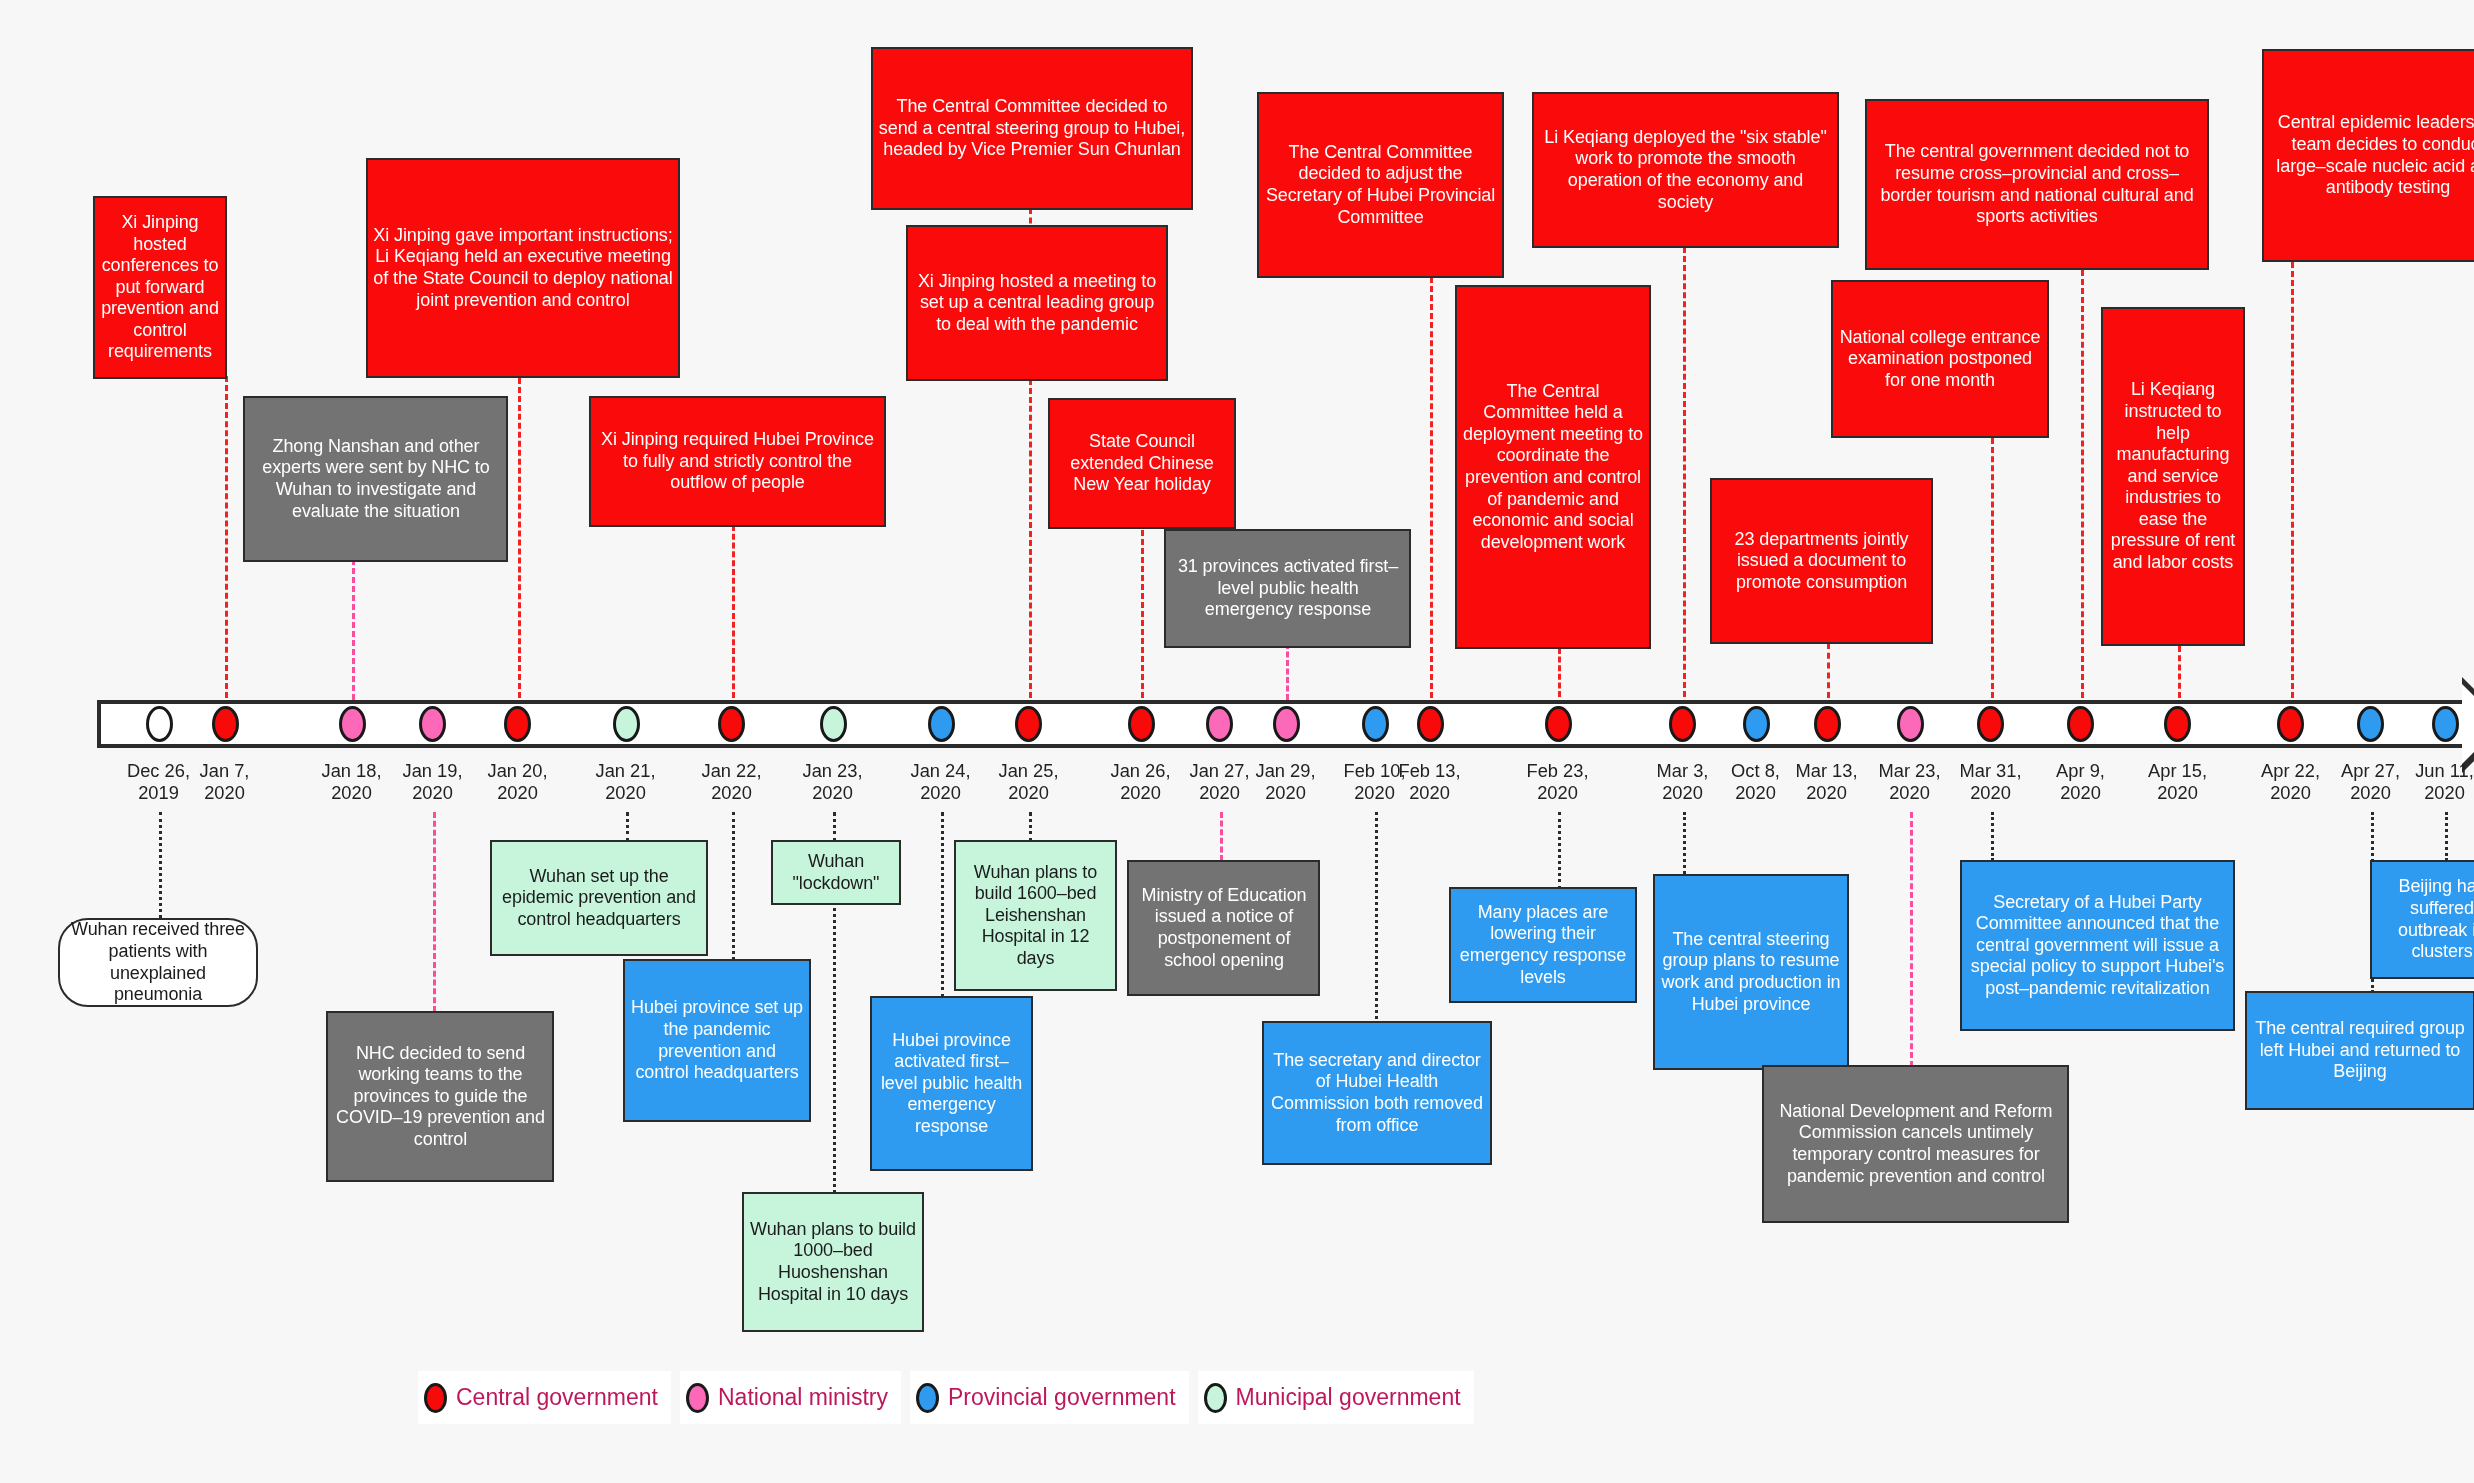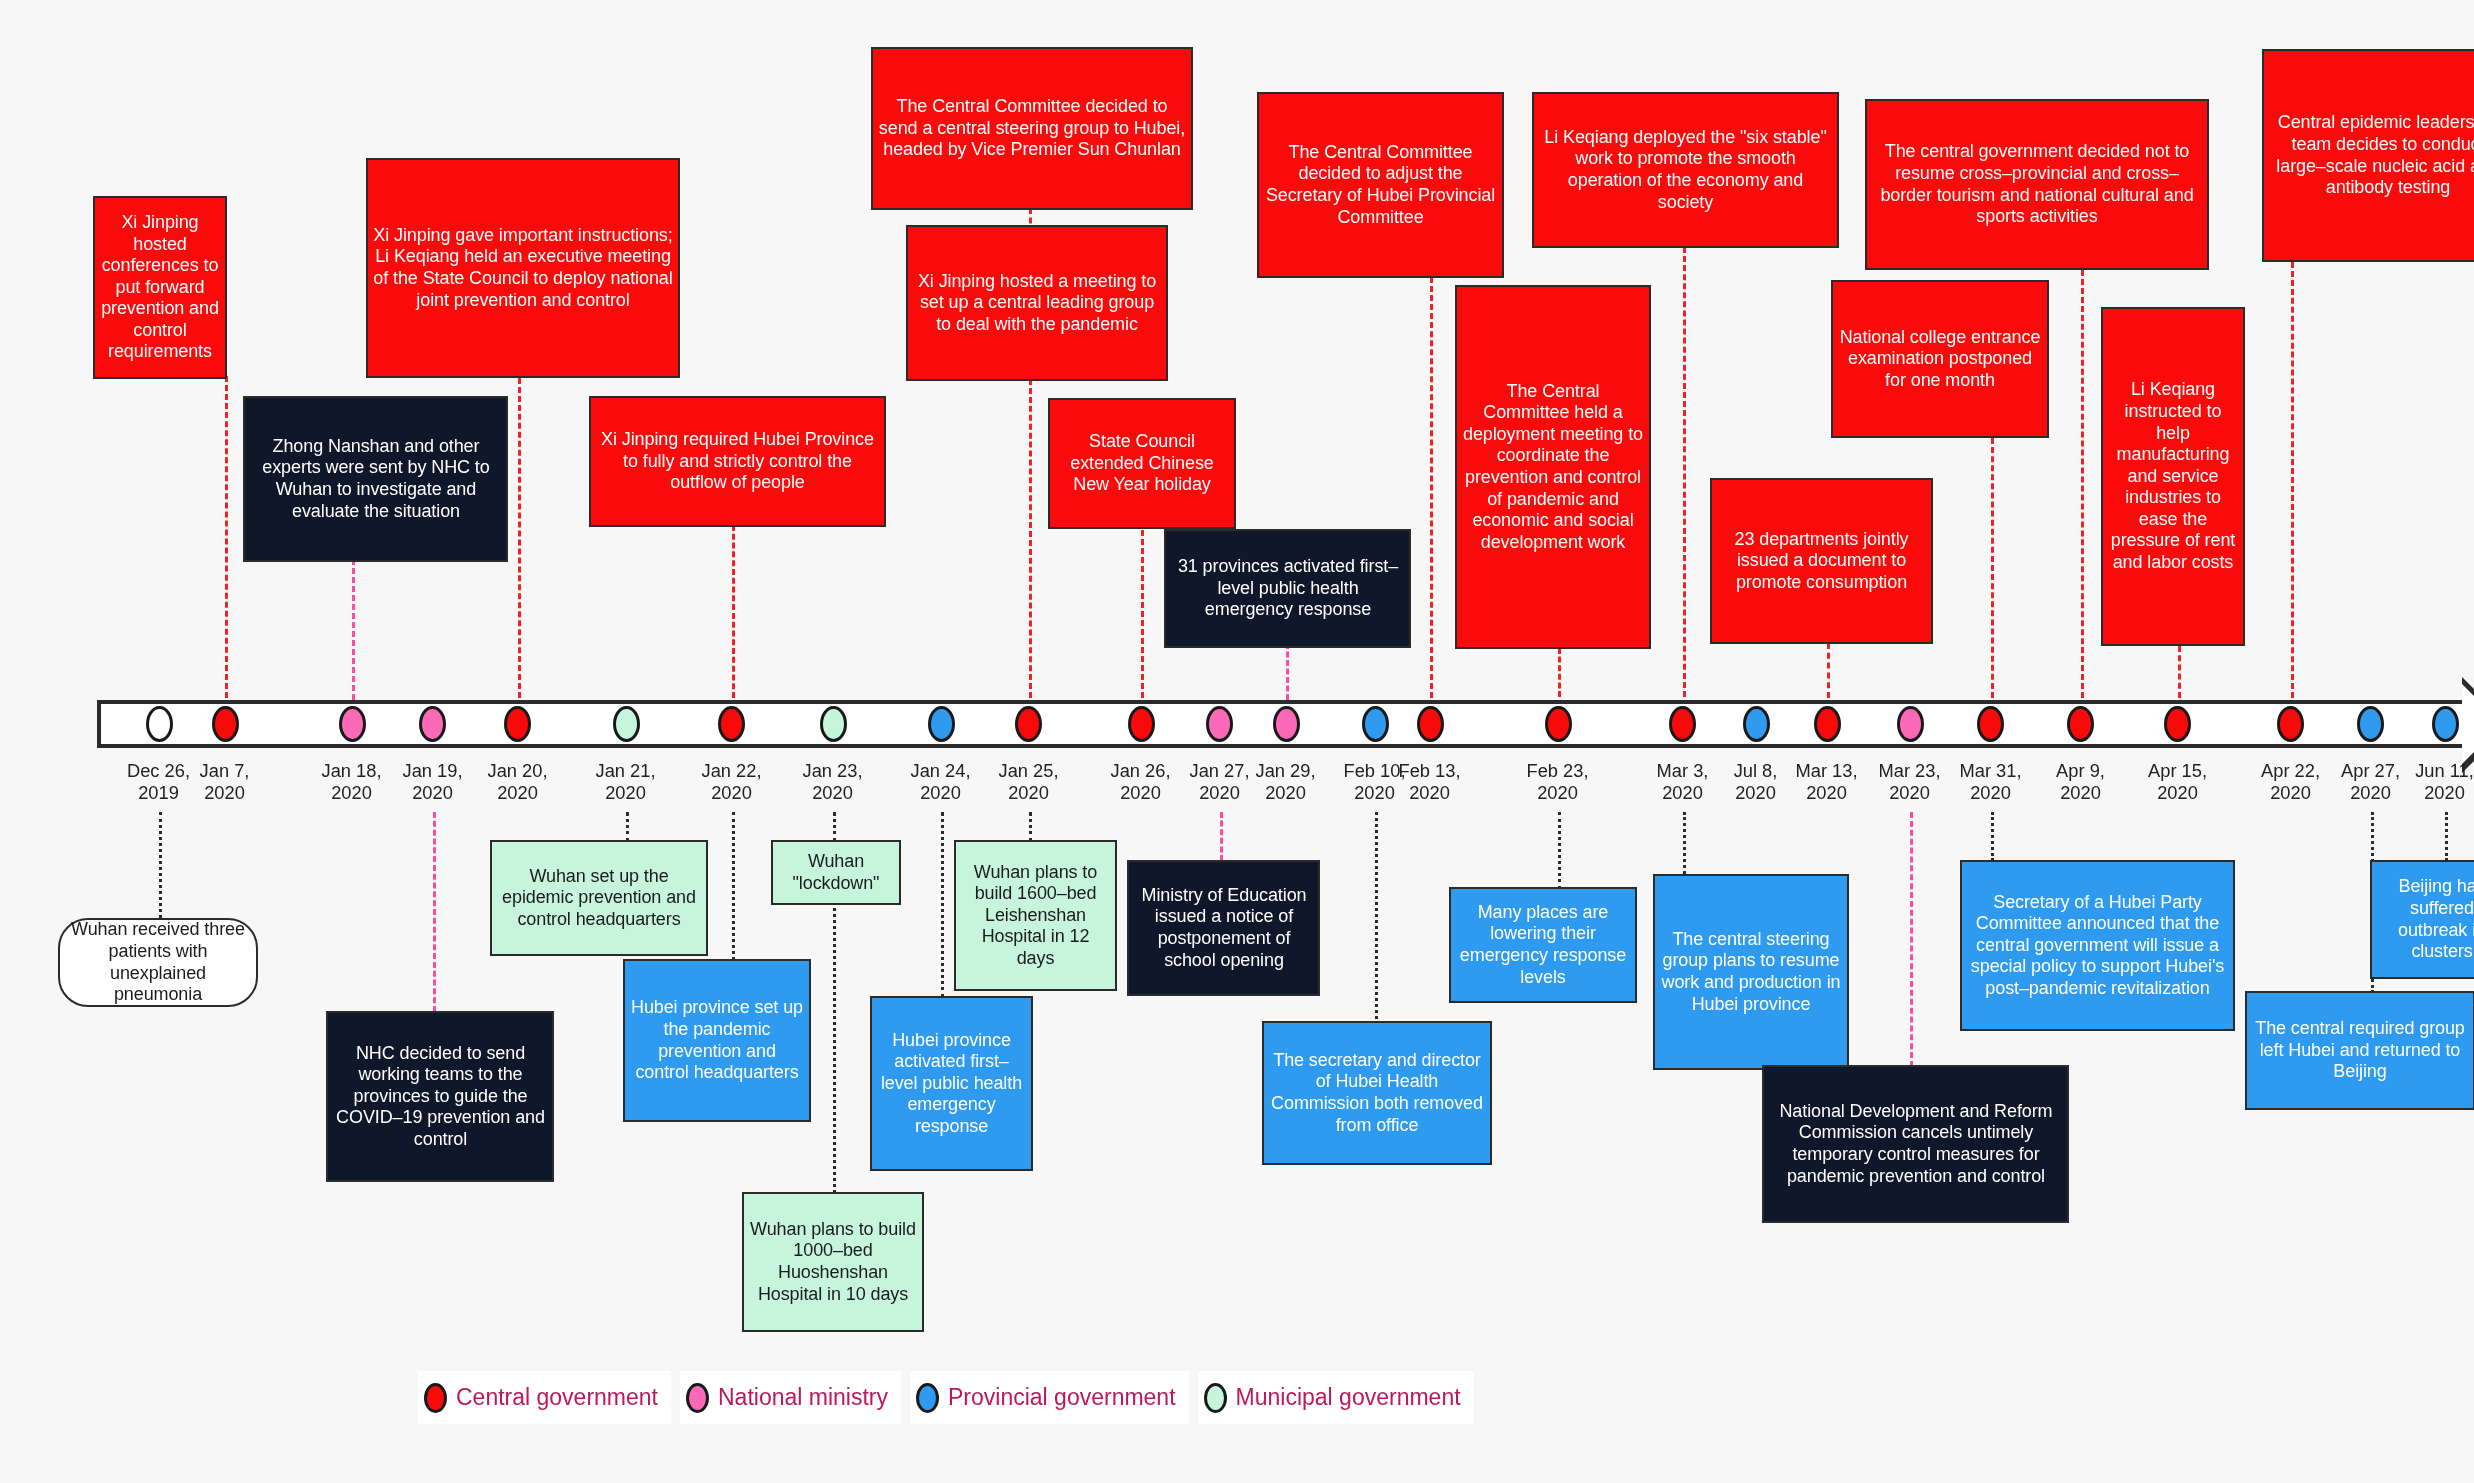--- a/index.html
+++ b/index.html
@@ -18,21 +18,21 @@
     border:2.5px solid #2b2b2b;
     text-align:center;
     line-height:1.20;
     padding:5px 5px;
     display:flex;align-items:center;justify-content:center;
     font-size:18px;
     letter-spacing:-0.1px;
   }
   .box span{display:block;width:100%;}
   .red   {background:#fa0a0a;color:#ffffff;}
-  .pink  {background:#0f172a;color:#ffffff;padding-left:6px;}
+  .pink  {background:#737373;color:#ffffff;padding-left:6px;}
   .blue  {background:#2e9bf0;color:#ffffff;}
   .green {background:#c6f5dc;color:#1c1c1c;}
   .white {background:#ffffff;color:#1c1c1c;border-radius:30px;}
 
   
   .conn{position:absolute;width:0;border-left-width:3px;}
   .c-red  {border-left-style:dashed;border-left-color:#f32222;}
   .c-pink {border-left-style:dashed;border-left-color:#fb4d9d;}
   .c-black{border-left-style:dotted;border-left-color:#2b2b2b;}
 
@@ -262,21 +262,21 @@
     </div>
   <div class="tick-label" style="left:1558px;">
     <div>Feb 23,</div>
       <div>2020</div>
     </div>
   <div class="tick-label" style="left:1683px;">
     <div>Mar 3,</div>
       <div>2020</div>
     </div>
   <div class="tick-label" style="left:1756px;">
-    <div>Jul 8,</div>
+    <div>Oct 8,</div>
       <div>2020</div>
     </div>
   <div class="tick-label" style="left:1827px;">
     <div>Mar 13,</div>
       <div>2020</div>
     </div>
   <div class="tick-label" style="left:1910px;">
     <div>Mar 23,</div>
       <div>2020</div>
     </div>

